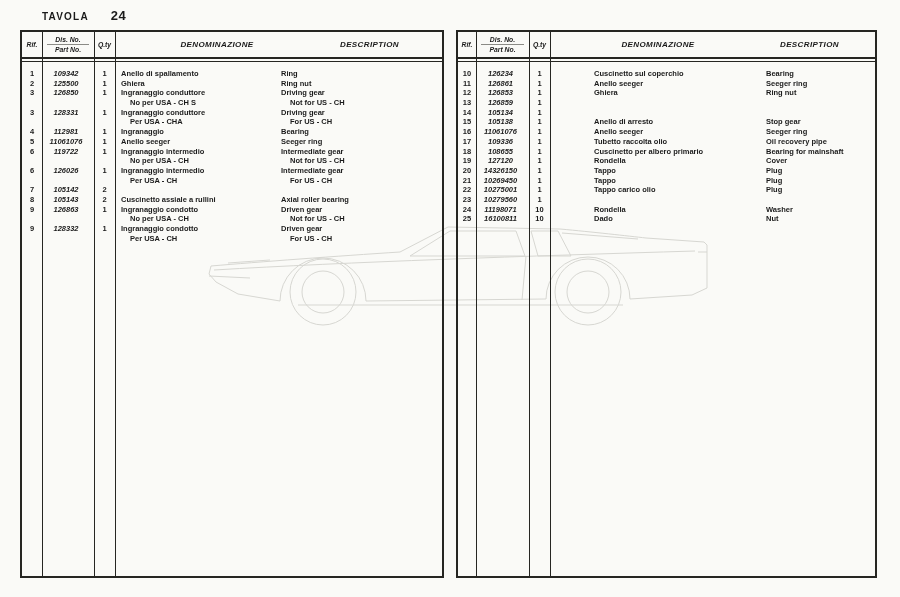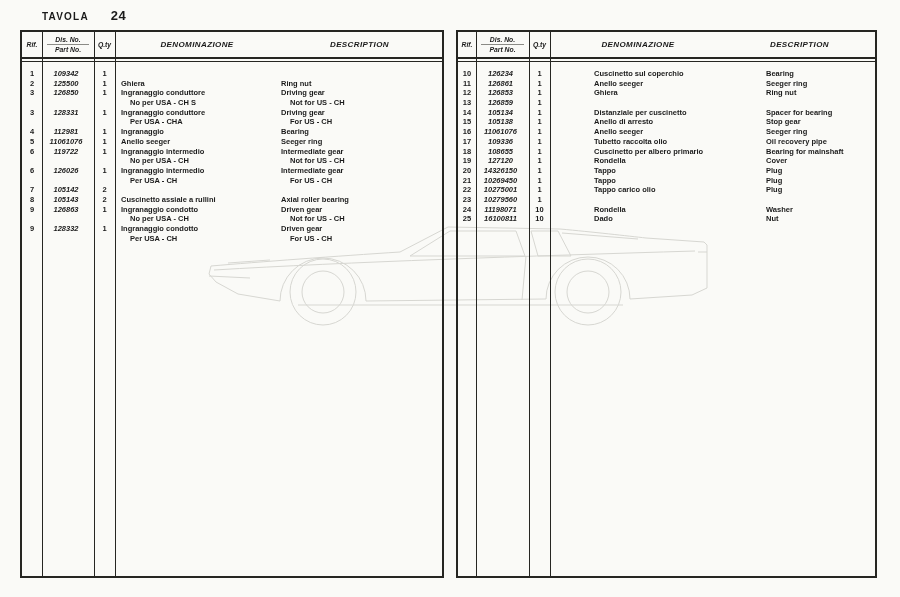--- a/index.html
+++ b/index.html
@@ -28,21 +28,21 @@
   .ptable.right{left:456px;width:421px;}
   .vline{position:absolute;top:0;bottom:0;width:1px;background:var(--rule,#262622);}
   .thead{position:relative;height:25px;border-bottom:2px solid var(--rule,#262622);
          display:grid;align-items:center;}
   .rule2{height:2px;border-bottom:1px solid var(--rule,#262622);}
   .ptable.left .thead, .ptable.left .trow{grid-template-columns:20px 52px 21px 1fr;}
   .ptable.right .thead, .ptable.right .trow{grid-template-columns:18px 53px 21px 1fr;}
   .hcell{font-style:italic;font-weight:bold;font-size:6.8px;text-align:center;line-height:8px;}
   .hcell.twoline{display:flex;flex-direction:column;justify-content:center;}
   .hdiv{height:1px;background:#8b8b86;margin:0.5px 5px;}
-  .hnames{display:grid;height:100%;align-items:center;padding-left:2px;border-radius:12px;}
+  .hnames{display:grid;height:100%;align-items:center;padding-left:22px;border-radius:12px;}
   .ptable.left .hnames{grid-template-columns:160px 1fr;}
   .ptable.right .hnames{grid-template-columns:172px 1fr;}
   .hname-label{font-style:italic;font-weight:bold;font-size:8px;text-align:center;letter-spacing:0.4px;}
 
   .tbody{padding-top:7px;}
   .trow{display:grid;height:9.7px;line-height:9.7px;}
   .c{font-size:7.5px;font-weight:bold;text-align:center;white-space:nowrap;overflow:visible;}
   .c.part{padding-right:4px;font-style:italic;}
   .names{display:grid;padding-left:6px;}
   .ptable.left .names{grid-template-columns:160px 1fr;}
@@ -121,20 +121,24 @@
       <span class="hname-label">DENOMINAZIONE</span>
       <span class="hname-label">DESCRIPTION</span>
     </div>
   </div>
   <div class="rule2"></div>
   <div class="tbody" id="tbody-left">
       <div class="trow">
         <div class="c rif">1</div>
         <div class="c part">109342</div>
         <div class="c qty">1</div>
+        <div class="names">
+          <div class="nm">Anello di spallamento</div>
+          <div class="nm">Ring</div>
+        </div>
       </div>
       <div class="trow">
         <div class="c rif">2</div>
         <div class="c part">125500</div>
         <div class="c qty">1</div>
         <div class="names">
           <div class="nm">Ghiera</div>
           <div class="nm">Ring nut</div>
         </div>
       </div>
@@ -329,24 +333,20 @@
       </div>
       <div class="trow">
         <div class="c rif">13</div>
         <div class="c part">126859</div>
         <div class="c qty">1</div>
       </div>
       <div class="trow">
         <div class="c rif">14</div>
         <div class="c part">105134</div>
         <div class="c qty">1</div>
-        <div class="names">
-          <div class="nm">Distanziale per cuscinetto</div>
-          <div class="nm">Spacer for bearing</div>
-        </div>
       </div>
       <div class="trow">
         <div class="c rif">15</div>
         <div class="c part">105138</div>
         <div class="c qty">1</div>
         <div class="names">
           <div class="nm">Anello di arresto</div>
           <div class="nm">Stop gear</div>
         </div>
       </div>

